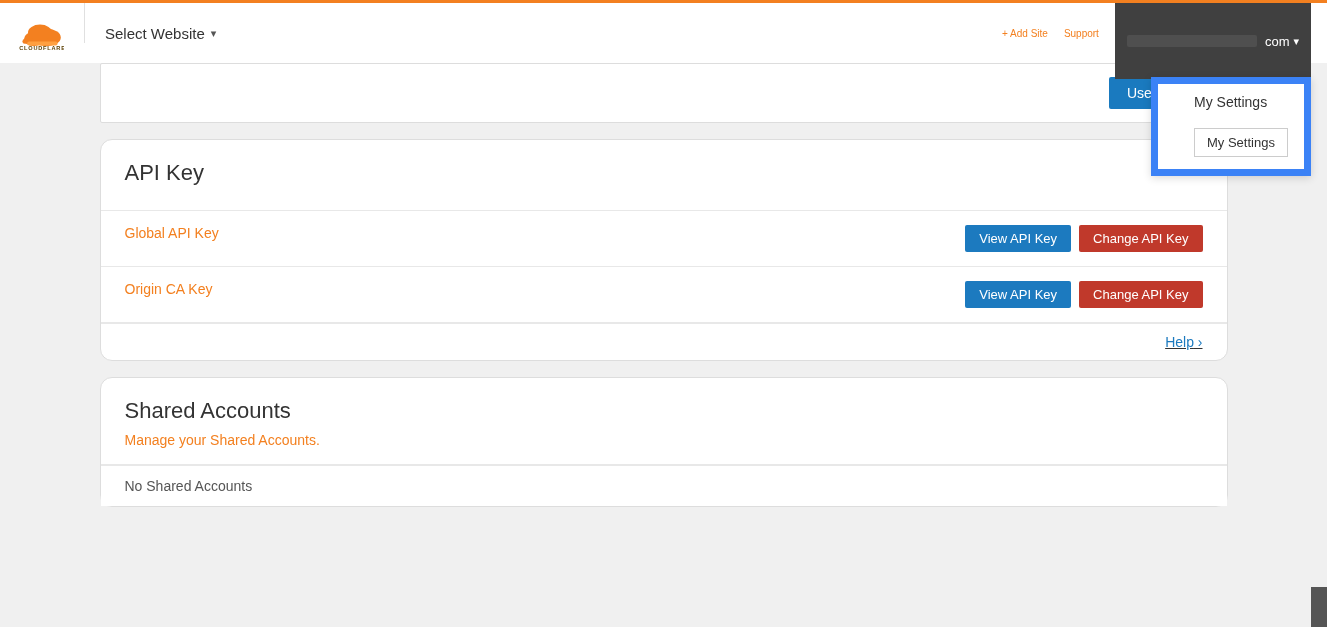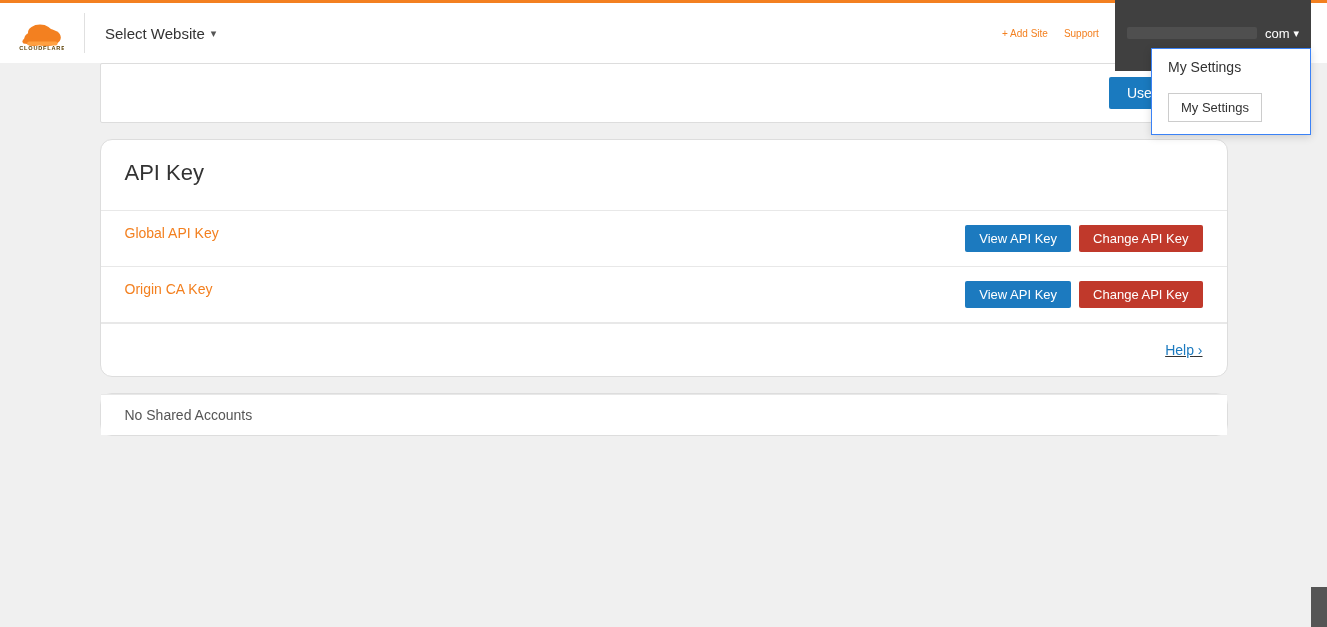--- a/index.html
+++ b/index.html
@@ -1,21 +1,20 @@
 <!DOCTYPE html>
 <html><head>
   <meta charset="utf-8">
   <style>
     * { margin: 0; padding: 0; box-sizing: border-box; }
     body { font-family: Arial, sans-serif; background: #f0f0f0; font-size: 14px; color: #333; }
 
     
     .header {
       display: flex;
-      align-items: center;
       background: #fff;
       border-top: 3px solid #f38020;
       height: 63px;
       padding: 0 16px;
       position: relative;
       z-index: 10;
     }
     .logo-area {
       display: flex;
       align-items: center;
@@ -78,27 +77,28 @@
     }
     .account-domain {
       color: #fff;
       margin-right: 4px;
     }
     .account-caret { font-size: 11px; }
 
     
     .dropdown-menu {
       position: absolute;
-      top: 53px;
+      top: 74px;
       right: 0;
       background: #fff;
-      border: 1px solid #3b82f6;
+      border: 7px solid #3b82f6;
       min-width: 160px;
       box-shadow: 0 2px 8px rgba(0,0,0,0.15);
       z-index: 100;
+      padding-left: 20px;
     }
     .dropdown-item {
       padding: 10px 16px;
       cursor: pointer;
       font-size: 14px;
       color: #333;
     }
     .dropdown-item-highlighted {
       padding: 6px 12px;
       margin: 4px 8px;
@@ -184,21 +184,21 @@
       color: #fff;
     }
     .btn-teal {
       background: #1a7abf;
       color: #fff;
       padding: 8px 18px;
       font-size: 14px;
     }
 
     .card-footer {
-      padding: 18px 24px;
+      padding: 10px 24px;
       text-align: right;
       border-top: 1px solid #e8e8e8;
       text-decoration: underline;
     }
     .help-link {
       color: #1c7abf;
       font-size: 14px;
       cursor: pointer;
       text-decoration: none;
     }
@@ -303,20 +303,24 @@
         <button class="btn btn-red">Change API Key</button>
       </div>
     </div>
 
     <div class="card-footer">
       <a class="help-link">Help</a>
     </div>
   </div>
 
   <div class="card">
+    <div class="card-header">
+      <div class="card-title">Shared Accounts</div>
+      <div class="card-subtitle">Manage your Shared Accounts.</div>
+    </div>
 
 
     <div class="table-row">
       <span>No Shared Accounts</span>
     </div>
   </div>
 
 </div>
 
 <div class="scrollbar-area"></div>

